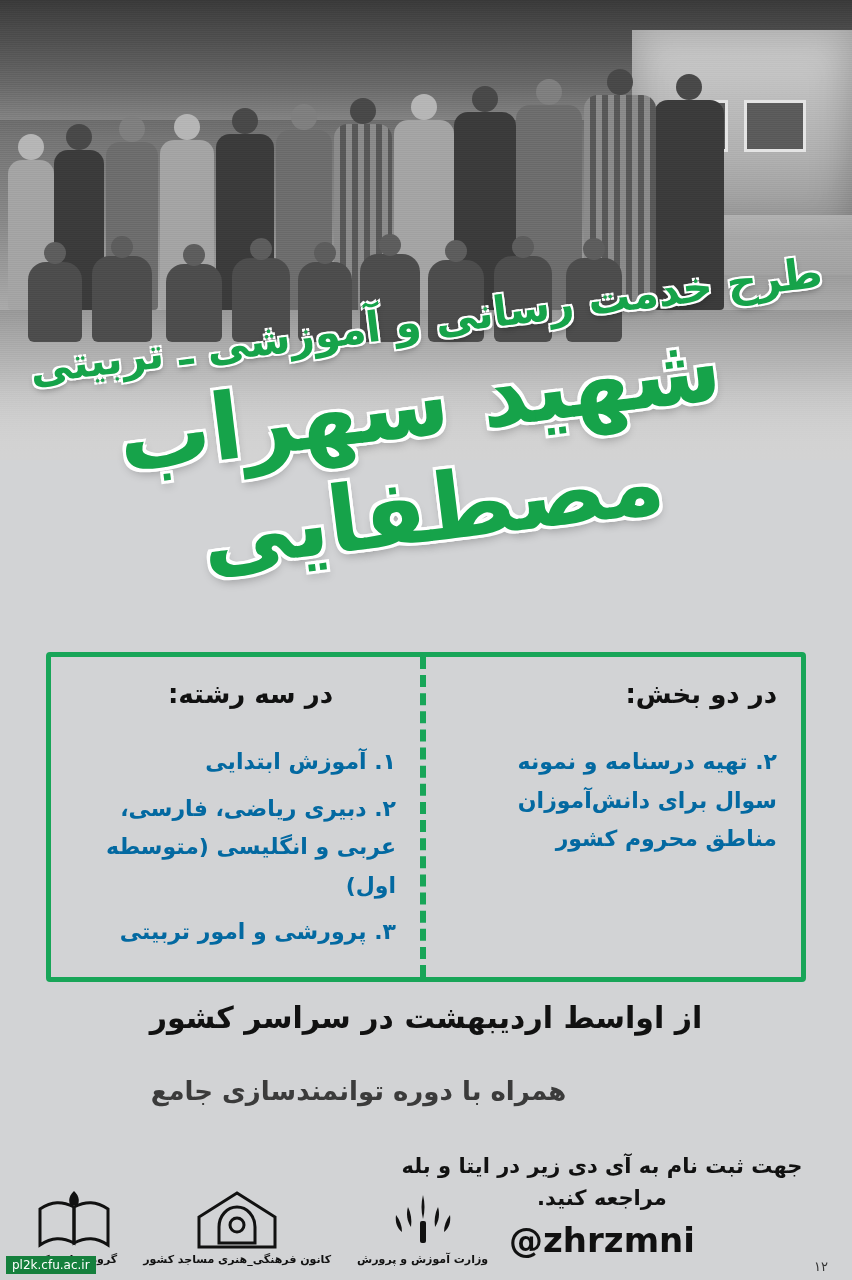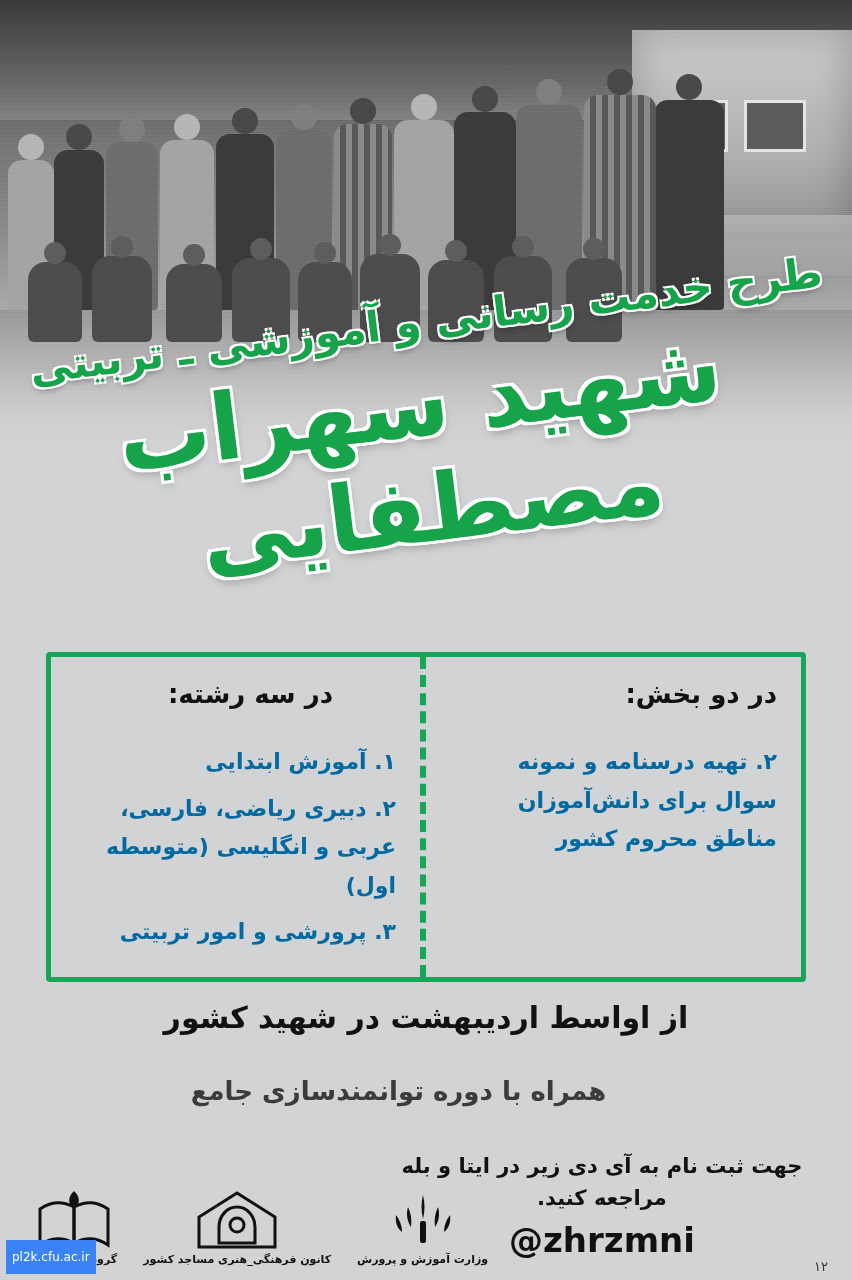--- a/index.html
+++ b/index.html
@@ -197,21 +197,20 @@
     font-weight: 700;
     color: #111111;
   }
   .line-sub {
     position: absolute;
     top: 1076px; left: 0; width: 717px;
     text-align: center;
     font-size: 26px;
     font-weight: 700;
     color: #3b3b3b;
-    padding-left: 40px;
   }
 
   
   .footer {
     position: absolute;
     bottom: 0; left: 0;
     width: 852px;
     height: 130px;
   }
   .logos {
@@ -252,24 +251,24 @@
   .contact .handle {
     font-size: 34px;
     font-weight: 700;
     color: #111;
     margin-top: 6px;
     direction: ltr;
   }
   .watermark {
     position: absolute;
     bottom: 6px; left: 6px;
-    background: #3b82f6;
+    background: #15803d;
     color: #fff;
     font-size: 12px;
-    padding: 10px 6px;
+    padding: 2px 6px;
     direction: ltr;
   }
   .page-num {
     position: absolute;
     bottom: 6px; right: 24px;
     font-size: 13px;
     color: #333;
   }
 </style>
 </head>
@@ -325,21 +324,21 @@
       <div class="col-item">۲. تهیه درسنامه و نمونه سوال برای دانش‌آموزان مناطق محروم کشور</div>
     </div>
     <div class="col col-left">
       <div class="col-heading">در سه رشته:</div>
       <div class="col-item">۱. آموزش ابتدایی</div>
       <div class="col-item">۲. دبیری ریاضی، فارسی، عربی و انگلیسی (متوسطه اول)</div>
       <div class="col-item">۳. پرورشی و امور تربیتی</div>
     </div>
   </div>
 
-  <div class="line-strong">از اواسط اردیبهشت در شهید کشور</div>
+  <div class="line-strong">از اواسط اردیبهشت در سراسر کشور</div>
   <div class="line-sub">همراه با دوره توانمندسازی جامع</div>
 
   <div class="footer">
 
     <div class="logos">
       <div class="logo">
         <div class="glyph">
           <svg width="74" height="58" viewBox="0 0 74 58" aria-hidden="true">
             <g fill="#111">
               <path d="M37 4c2 8 2 16 0 24-2-8-2-16 0-24z"></path>

